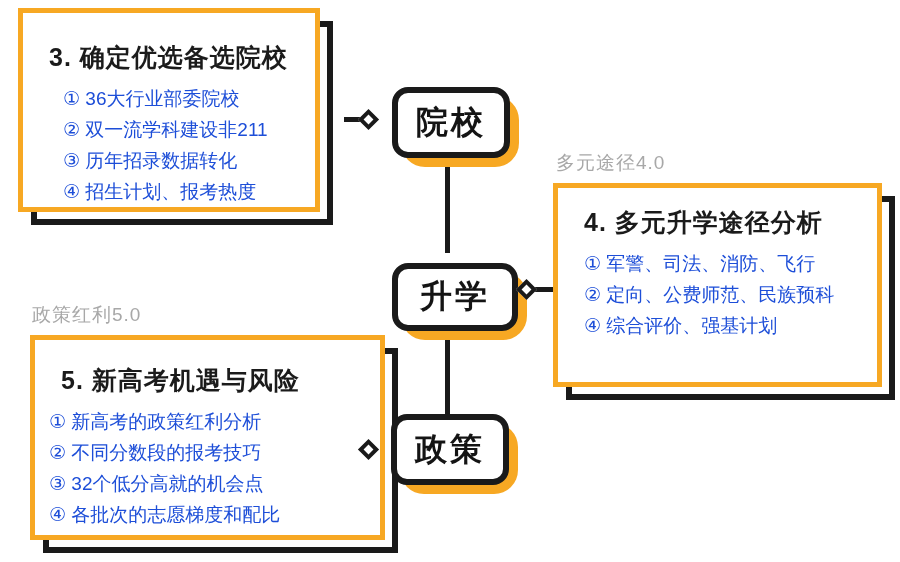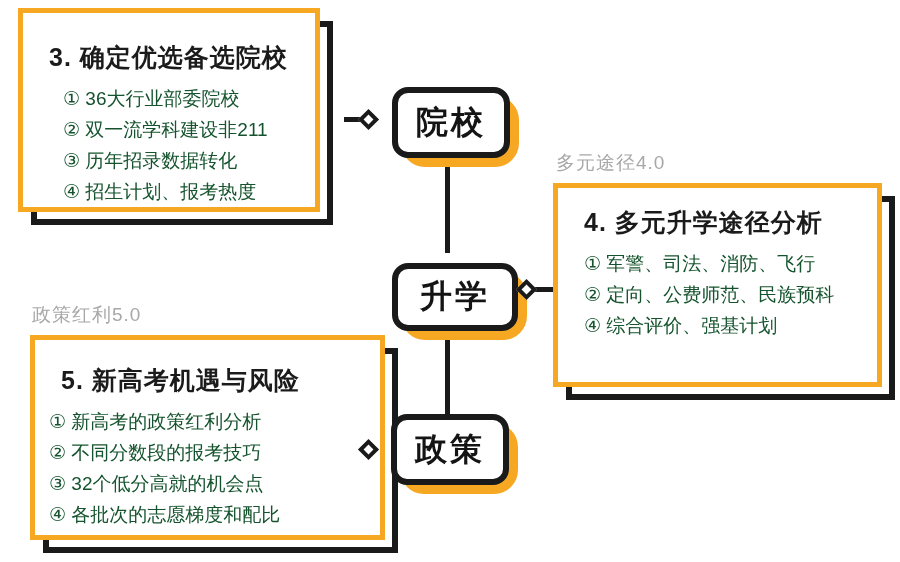--- a/index.html
+++ b/index.html
@@ -49,21 +49,21 @@
   .ibox-title{
     font-size:25px;font-weight:800;color:#1B1B1B;letter-spacing:1px;
     margin:24px 0 9px 26px;white-space:nowrap;
   }
   #box3 .ibox-title{margin-top:28px;}
   #box4 .ibox-title{margin-top:18px;}
   .ibox-items{margin-left:26px;}
   #box3 .ibox-items{margin-left:40px;}
   #box5 .ibox-items{margin-left:14px;}
   .ibox-item{
-    font-size:19px;line-height:31px;color:#14532d;white-space:nowrap;
+    font-size:19px;line-height:31px;color:#1d4ed8;white-space:nowrap;
   }
 
   
   .tag{
     position:absolute;font-size:19px;color:var(--tag);
     letter-spacing:1px;z-index:2;white-space:nowrap;
   }
   #tag4{left:556px;top:150px;}
   #tag5{left:32px;top:302px;}
 

